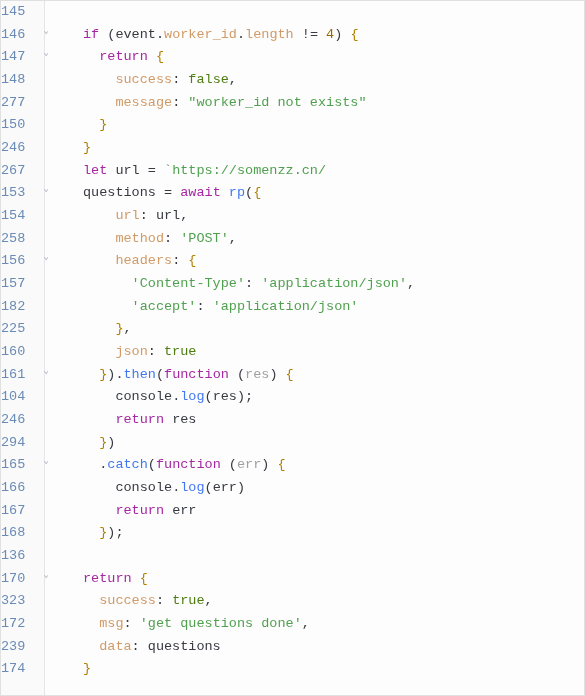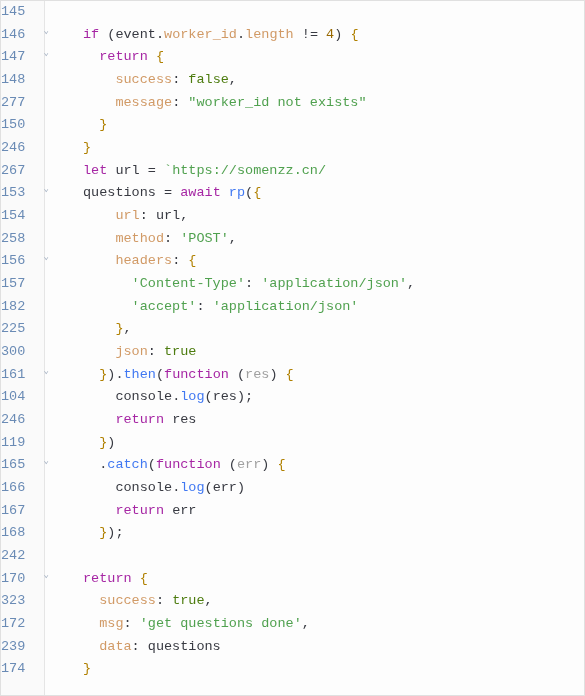--- a/index.html
+++ b/index.html
@@ -67,29 +67,29 @@
     <div class="gutter-line">150</div>
     <div class="gutter-line">246</div>
     <div class="gutter-line">267</div>
     <div class="gutter-line">153<span class="fold">⌄</span></div>
     <div class="gutter-line">154</div>
     <div class="gutter-line">258</div>
     <div class="gutter-line">156<span class="fold">⌄</span></div>
     <div class="gutter-line">157</div>
     <div class="gutter-line">182</div>
     <div class="gutter-line">225</div>
-    <div class="gutter-line">300</div>
+    <div class="gutter-line">160</div>
     <div class="gutter-line">161<span class="fold">⌄</span></div>
     <div class="gutter-line">104</div>
     <div class="gutter-line">246</div>
-    <div class="gutter-line">119</div>
+    <div class="gutter-line">294</div>
     <div class="gutter-line">165<span class="fold">⌄</span></div>
     <div class="gutter-line">166</div>
     <div class="gutter-line">167</div>
     <div class="gutter-line">168</div>
-    <div class="gutter-line">242</div>
+    <div class="gutter-line">136</div>
     <div class="gutter-line">170<span class="fold">⌄</span></div>
     <div class="gutter-line">323</div>
     <div class="gutter-line">172</div>
     <div class="gutter-line">239</div>
     <div class="gutter-line">174</div>
   </div>
 <div class="code" id="code"><div class="code-line"></div><div class="code-line"><span class="tok-kw">if </span><span class="tok-punc">(</span><span class="tok-id">event</span><span class="tok-punc">.</span><span class="tok-prop">worker_id</span><span class="tok-punc">.</span><span class="tok-prop">length</span><span class="tok-punc"> != </span><span class="tok-num">4</span><span class="tok-punc">)</span><span class="tok-brace"> {</span></div><div class="code-line"><span>  </span><span class="tok-kw">return </span><span class="tok-brace">{</span></div><div class="code-line"><span>    </span><span class="tok-prop">success</span><span class="tok-punc">: </span><span class="tok-bool">false</span><span class="tok-punc">,</span></div><div class="code-line"><span>    </span><span class="tok-prop">message</span><span class="tok-punc">: </span><span class="tok-str">"worker_id not exists"</span></div><div class="code-line"><span>  </span><span class="tok-brace">}</span></div><div class="code-line"><span class="tok-brace">}</span></div><div class="code-line"><span class="tok-kw">let </span><span class="tok-id">url</span><span class="tok-punc"> = </span><span class="tok-str2">`https://somenzz.cn/</span></div><div class="code-line"><span class="tok-id">questions</span><span class="tok-punc"> = </span><span class="tok-kw">await </span><span class="tok-fn">rp</span><span class="tok-punc">(</span><span class="tok-brace">{</span></div><div class="code-line"><span>    </span><span class="tok-prop">url</span><span class="tok-punc">: </span><span class="tok-id">url</span><span class="tok-punc">,</span></div><div class="code-line"><span>    </span><span class="tok-prop">method</span><span class="tok-punc">: </span><span class="tok-str">'POST'</span><span class="tok-punc">,</span></div><div class="code-line"><span>    </span><span class="tok-prop">headers</span><span class="tok-punc">: </span><span class="tok-brace">{</span></div><div class="code-line"><span>      </span><span class="tok-str">'Content-Type'</span><span class="tok-punc">: </span><span class="tok-str">'application/json'</span><span class="tok-punc">,</span></div><div class="code-line"><span>      </span><span class="tok-str">'accept'</span><span class="tok-punc">: </span><span class="tok-str">'application/json'</span></div><div class="code-line"><span>    </span><span class="tok-brace">}</span><span class="tok-punc">,</span></div><div class="code-line"><span>    </span><span class="tok-prop">json</span><span class="tok-punc">: </span><span class="tok-bool">true</span></div><div class="code-line"><span>  </span><span class="tok-brace">}</span><span class="tok-punc">).</span><span class="tok-fn">then</span><span class="tok-punc">(</span><span class="tok-kw">function </span><span class="tok-punc">(</span><span class="tok-param">res</span><span class="tok-punc">)</span><span class="tok-brace"> {</span></div><div class="code-line"><span>    </span><span class="tok-id">console</span><span class="tok-punc">.</span><span class="tok-fn">log</span><span class="tok-punc">(</span><span class="tok-id">res</span><span class="tok-punc">);</span></div><div class="code-line"><span>    </span><span class="tok-kw">return </span><span class="tok-id">res</span></div><div class="code-line"><span>  </span><span class="tok-brace">}</span><span class="tok-punc">)</span></div><div class="code-line"><span class="tok-punc">  .</span><span class="tok-fn">catch</span><span class="tok-punc">(</span><span class="tok-kw">function </span><span class="tok-punc">(</span><span class="tok-param">err</span><span class="tok-punc">)</span><span class="tok-brace"> {</span></div><div class="code-line"><span>    </span><span class="tok-id">console</span><span class="tok-punc">.</span><span class="tok-fn">log</span><span class="tok-punc">(</span><span class="tok-id">err</span><span class="tok-punc">)</span></div><div class="code-line"><span>    </span><span class="tok-kw">return </span><span class="tok-id">err</span></div><div class="code-line"><span>  </span><span class="tok-brace">}</span><span class="tok-punc">);</span></div><div class="code-line"></div><div class="code-line"><span class="tok-kw">return </span><span class="tok-brace">{</span></div><div class="code-line"><span>  </span><span class="tok-prop">success</span><span class="tok-punc">: </span><span class="tok-bool">true</span><span class="tok-punc">,</span></div><div class="code-line"><span>  </span><span class="tok-prop">msg</span><span class="tok-punc">: </span><span class="tok-str">'get questions done'</span><span class="tok-punc">,</span></div><div class="code-line"><span>  </span><span class="tok-prop">data</span><span class="tok-punc">: </span><span class="tok-id">questions</span></div><div class="code-line"><span class="tok-brace">}</span></div></div>
 
 </body></html>

